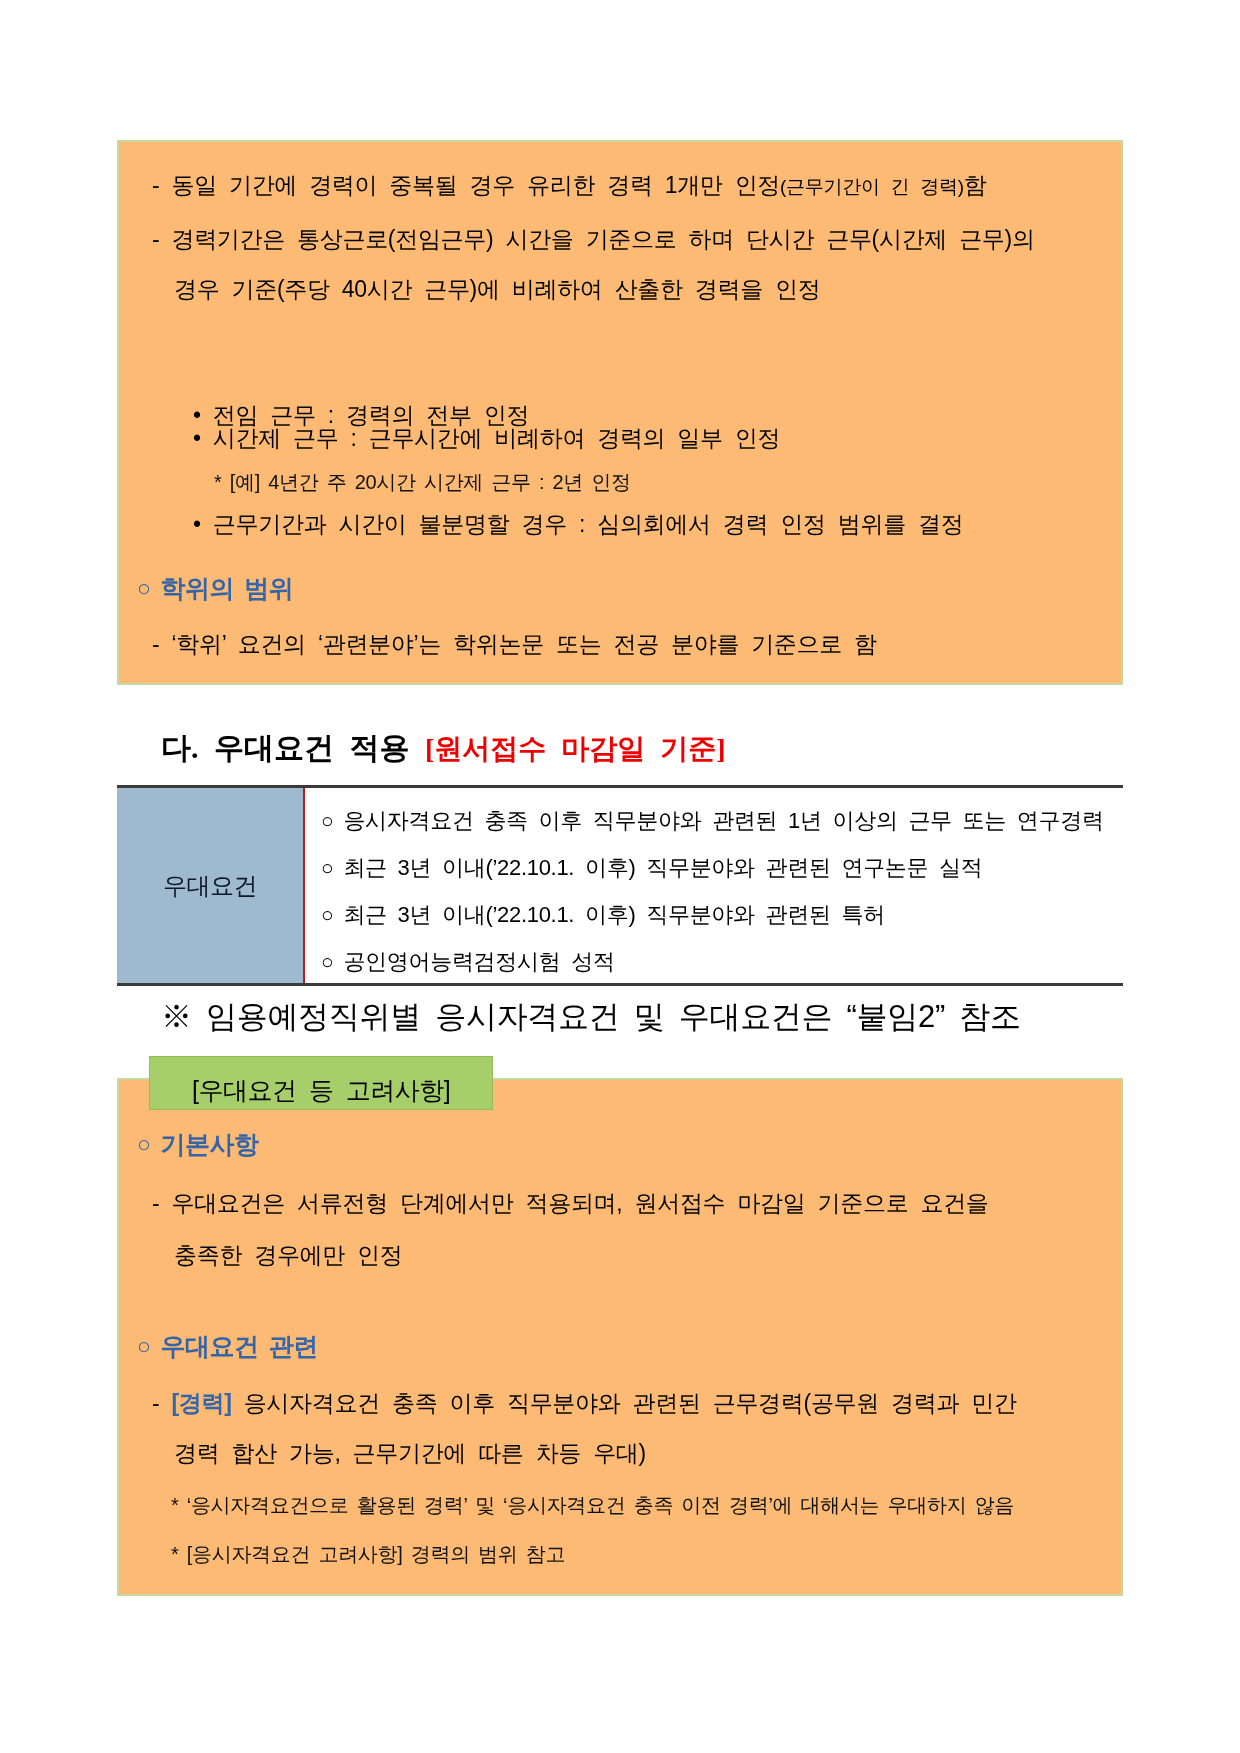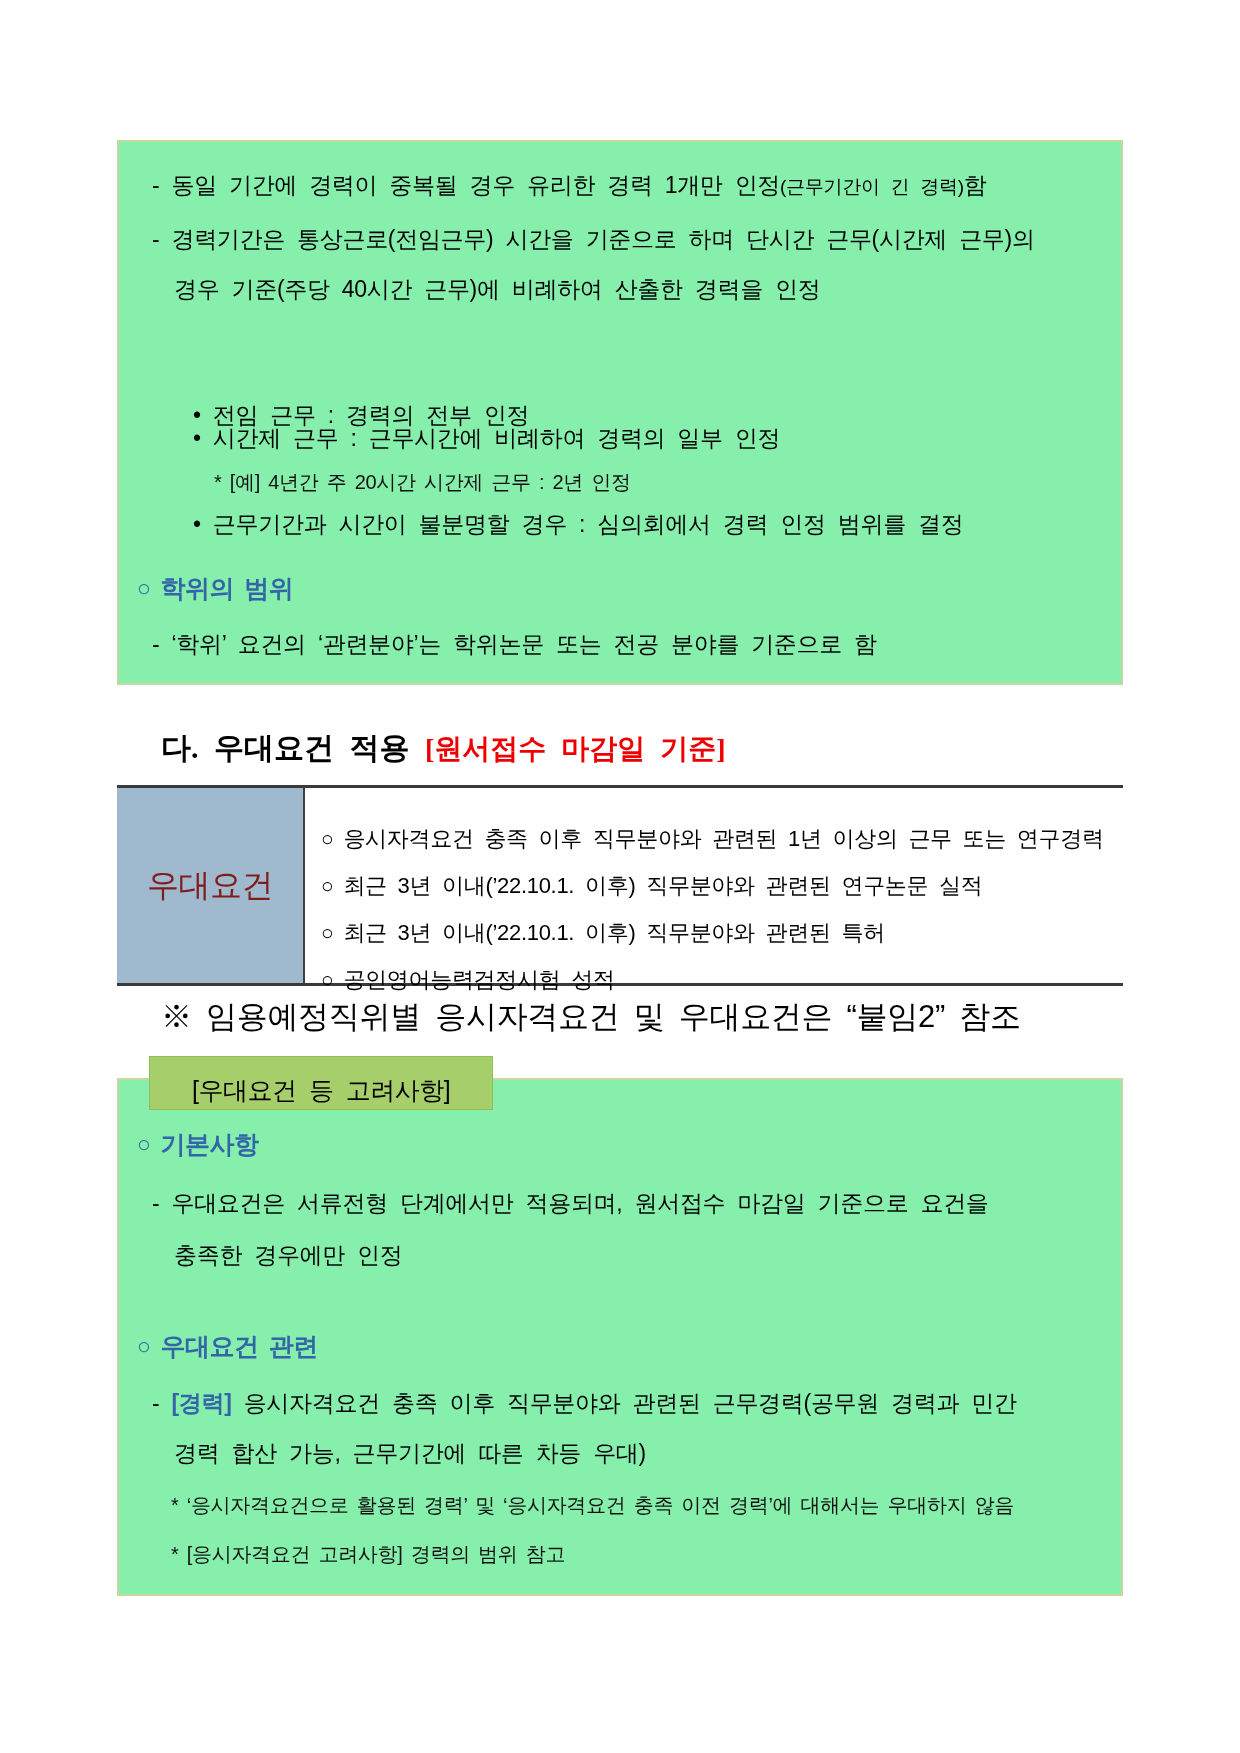--- a/index.html
+++ b/index.html
@@ -7,21 +7,21 @@
     width: 1240px; height: 1753px; position: relative;
     font-family: "Liberation Sans", sans-serif;
     color: #000;
   }
   .abs { position: absolute; margin-left: 44px; }
 
   
   .green-box {
     position: absolute;
     border: 2px solid #C5D9A0;
-    background: #86efac;
+    background: #fdba74;
     box-sizing: border-box;
   }
   #box1 { left: 117px; top: 140px; width: 1006px; height: 545px; }
 
   .body-line {
     position: absolute;
     font-size: 23px;
     letter-spacing: -0.3px;
     word-spacing: 6px;
     white-space: nowrap;
@@ -64,30 +64,30 @@
     position: absolute;
     left: 117px; top: 785px; width: 1006px; height: 201px;
     border-top: 3px solid #3a3a3a;
     border-bottom: 3px solid #3a3a3a;
     box-sizing: border-box;
     display: flex;
   }
   #pref-table .th-cell {
     width: 186px;
     background: #9FB9CE;
-    color: #7f1d1d;
+    color: #0f172a;
     display: flex; align-items: center; justify-content: center;
-    font-size: 32px;
+    font-size: 24px;
     letter-spacing: -0.5px;
     flex: none;
   }
   #pref-table .td-cell {
     flex: 1;
-    border-left: 2px solid #404040;
-    padding: 27px 0 0 16px;
+    border-left: 2px solid #b91c1c;
+    padding: 9px 0 0 16px;
     box-sizing: border-box;
   }
   .table-item {
     font-size: 22px;
     line-height: 47px;
     letter-spacing: -0.3px;
     word-spacing: 5px;
     white-space: nowrap;
   }
   .table-item .o-bullet { font-size: 21px; margin-right: 10px; }

